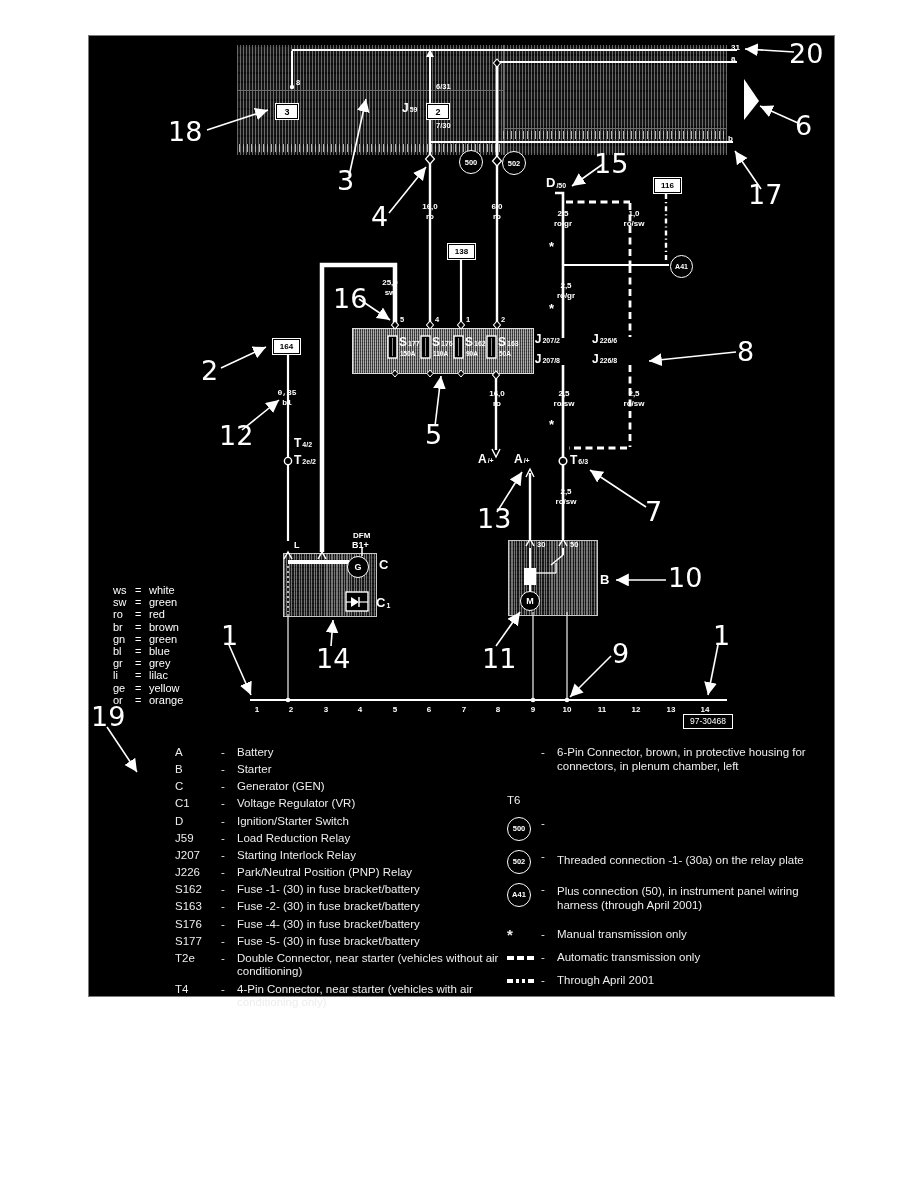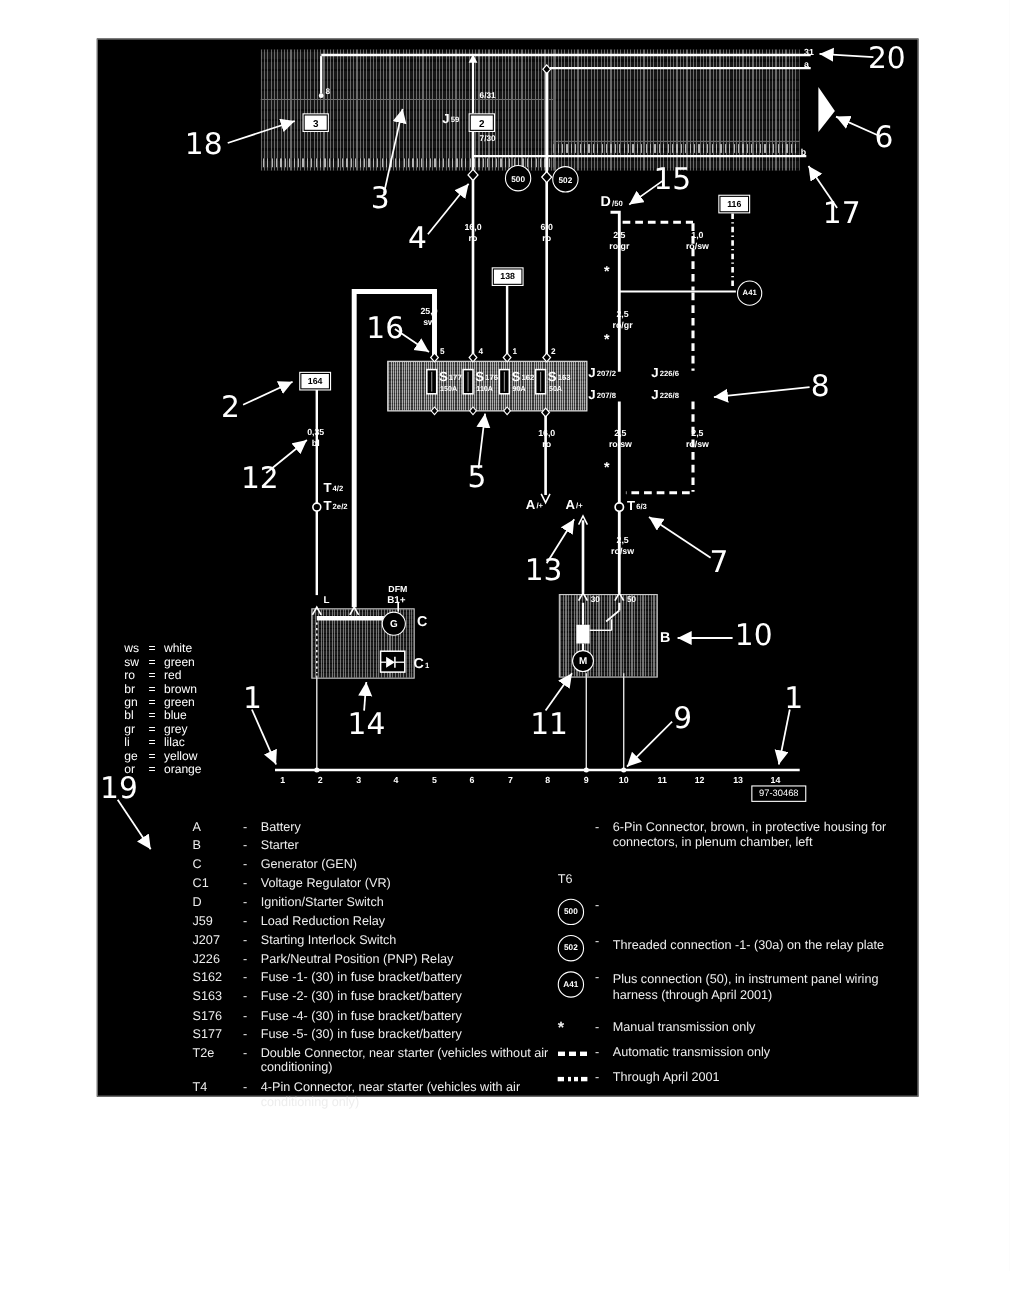--- a/index.html
+++ b/index.html
@@ -249,21 +249,21 @@
       <div>ro</div>
   </div>
   <div class="lbl wl" style="left:497px;top:202px;">
     <div>6,0</div>
       <div>ro</div>
   </div>
   <div class="lbl wl" style="left:390px;top:278px;">
     <div>25,0</div>
       <div>sw</div>
   </div>
-  <div class="lbl wl" style="left:287px;top:388px;">
+  <div class="lbl wl" style="left:287px;top:388px;font-family:Liberation Mono, monospace;">
     <div>0,35</div>
       <div>bl</div>
   </div>
   <div class="lbl wl" style="left:563px;top:209px;">
     <div>2,5</div>
       <div>ro/gr</div>
   </div>
   <div class="lbl wl" style="left:634px;top:209px;">
     <div>1,0</div>
       <div>ro/sw</div>
@@ -494,21 +494,21 @@
         <span class="lt">Ignition/Starter Switch</span>
       </div>
     <div class="legrow">
         <span class="lk">J59</span>
         <span class="ld">-</span>
         <span class="lt">Load Reduction Relay</span>
       </div>
     <div class="legrow">
         <span class="lk">J207</span>
         <span class="ld">-</span>
-        <span class="lt">Starting Interlock Switch</span>
+        <span class="lt">Starting Interlock Relay</span>
       </div>
     <div class="legrow">
         <span class="lk">J226</span>
         <span class="ld">-</span>
         <span class="lt">Park/Neutral Position (PNP) Relay</span>
       </div>
     <div class="legrow">
         <span class="lk">S162</span>
         <span class="ld">-</span>
         <span class="lt">Fuse -1- (30) in fuse bracket/battery</span>

